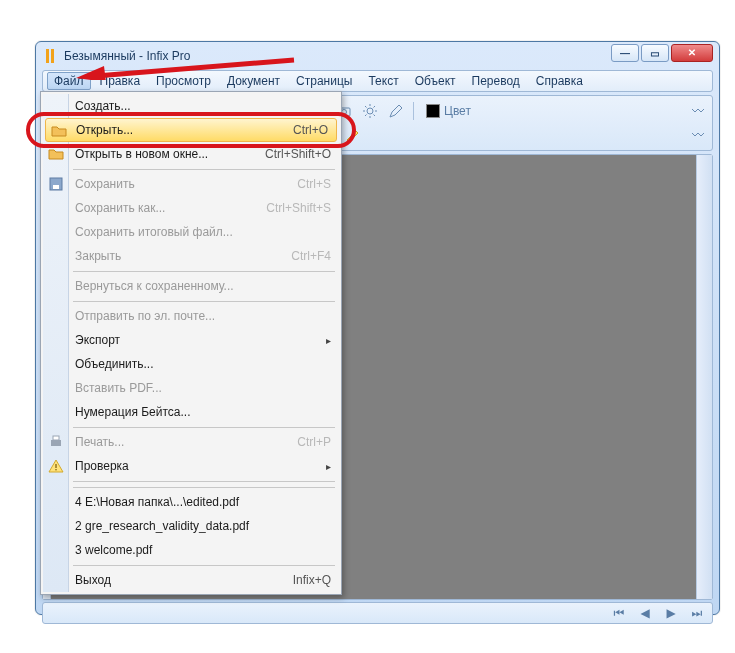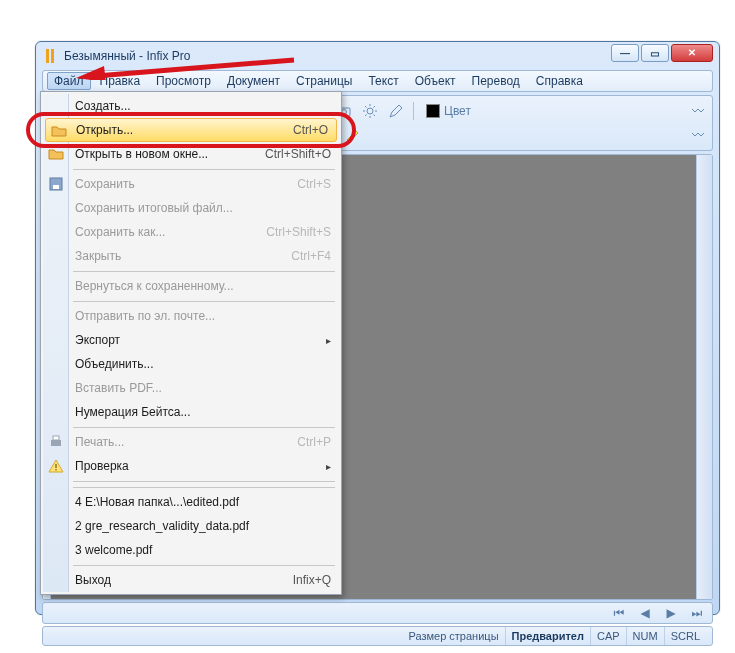--- a/index.html
+++ b/index.html
@@ -389,28 +389,20 @@
   </div>
 
   <div class="bottombar">
     <div style="flex:1"></div>
     <div class="bottom-nav-btn">⏮</div>
     <div class="bottom-nav-btn">◀</div>
     <div class="bottom-nav-btn">▶</div>
     <div class="bottom-nav-btn">⏭</div>
   </div>
 
-  <div class="statusbar">
-    <span class="spacer"></span>
-    <span class="sitem first">Размер страницы</span>
-    <span class="sitem" style="font-weight:bold;color:#1b3a5f">Предварител</span>
-    <span class="sitem">CAP</span>
-    <span class="sitem">NUM</span>
-    <span class="sitem">SCRL</span>
-  </div>
 </div>
 
 <div class="dropdown" id="file-menu">
   <div class="iconcol"></div>
 <div class="mline">
       <span>Создать...</span>
     </div>
     <div class="mline highlight">
       <span class="micon">
         <svg viewBox="0 0 16 16">
@@ -434,25 +426,25 @@
       <span class="micon">
         <svg viewBox="0 0 16 16">
           <rect x="2" y="2" width="12" height="12" fill="#8ca8cc" stroke="#5e7da3"></rect>
           <rect x="5" y="9" width="6" height="4" fill="#fff"></rect>
         </svg>
       </span>
       <span>Сохранить</span>
       <span class="shortcut">Ctrl+S</span>
     </div>
     <div class="mline disabled">
-      <span>Сохранить итоговый файл...</span>
-    </div>
-    <div class="mline disabled">
       <span>Сохранить как...</span>
       <span class="shortcut">Ctrl+Shift+S</span>
+    </div>
+    <div class="mline disabled">
+      <span>Сохранить итоговый файл...</span>
     </div>
     <div class="mline disabled">
       <span>Закрыть</span>
       <span class="shortcut">Ctrl+F4</span>
     </div>
     <div class="msep"></div>
     <div class="mline disabled">
       <span>Вернуться к сохраненному...</span>
     </div>
     <div class="msep"></div>

